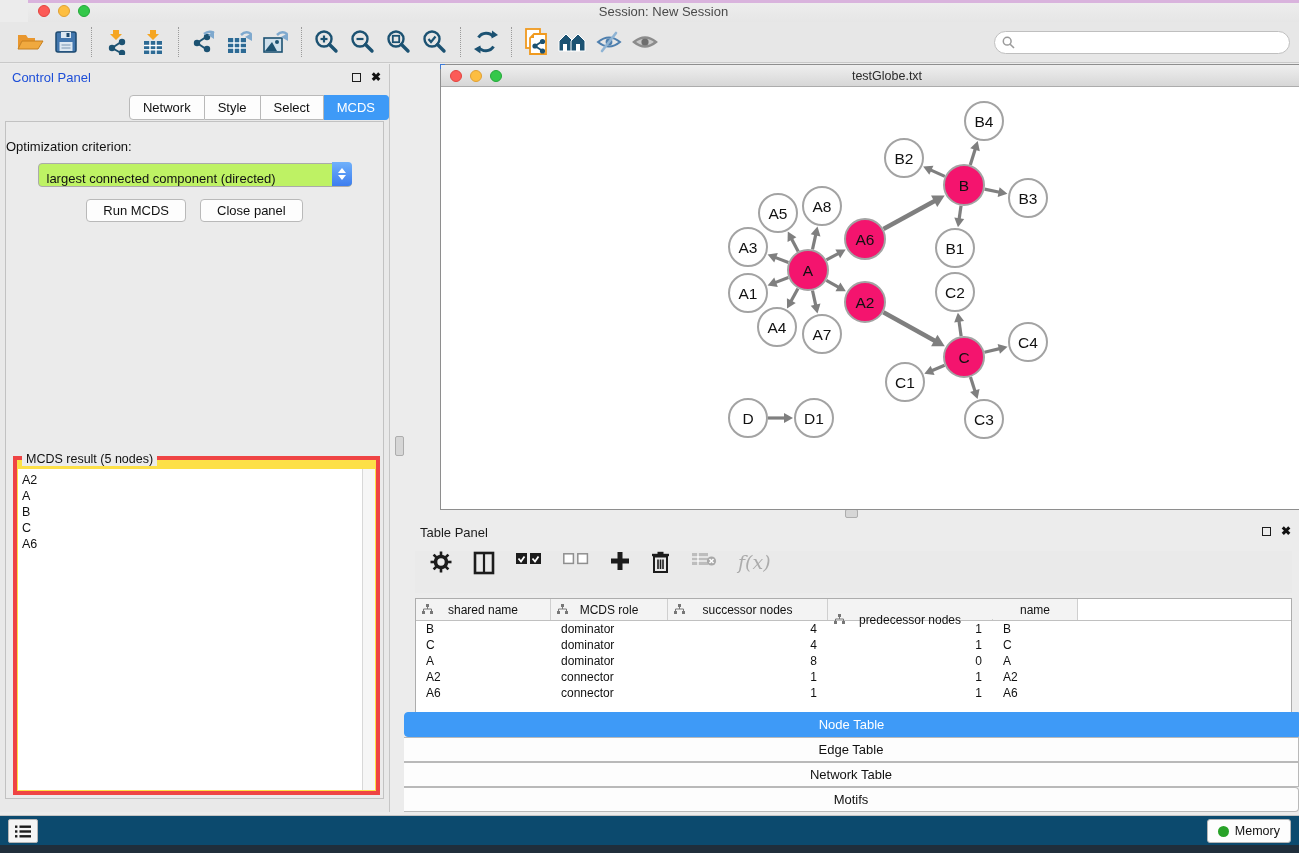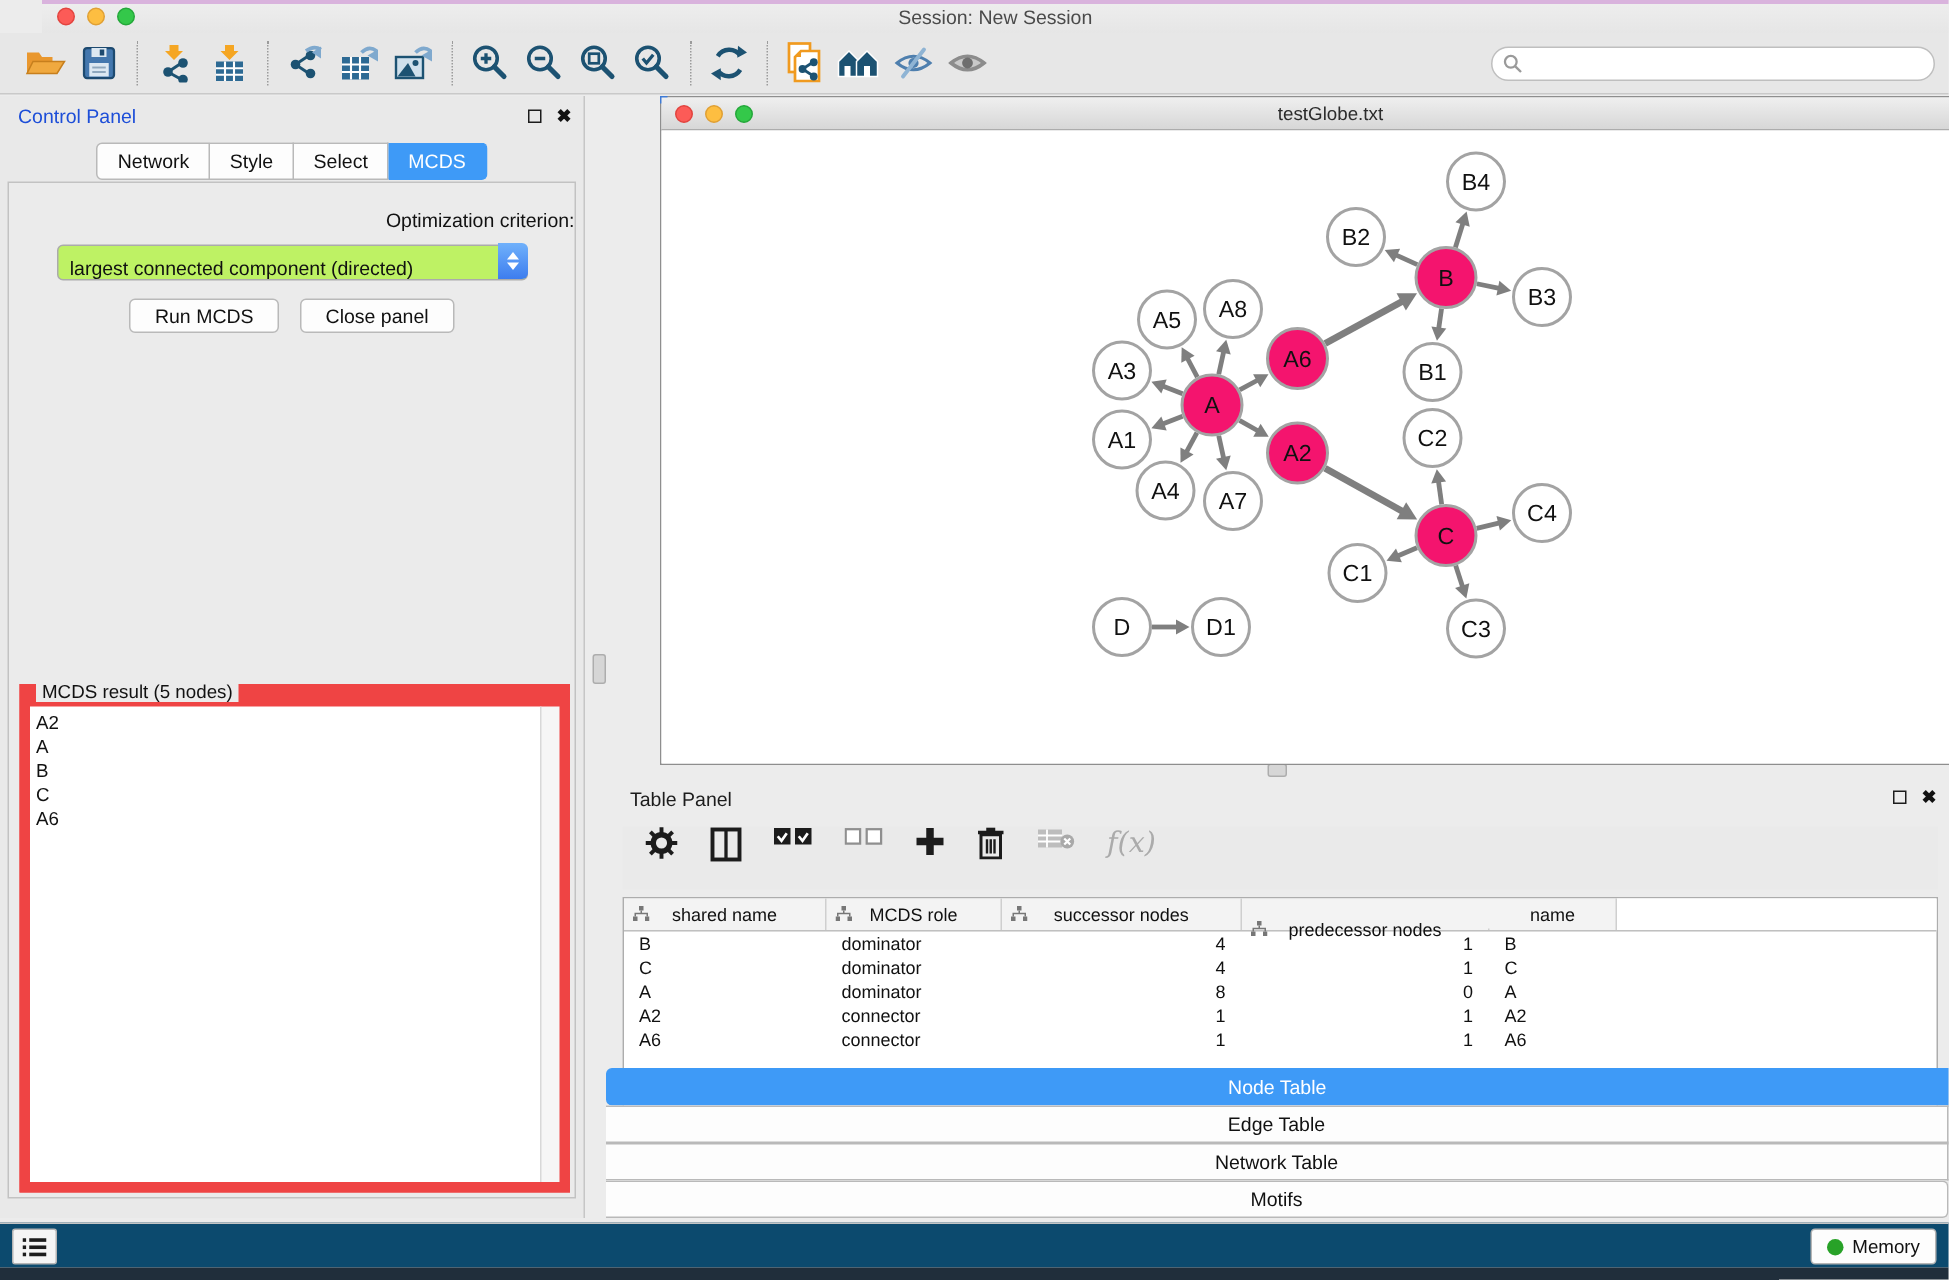--- a/index.html
+++ b/index.html
@@ -28,42 +28,42 @@
     background:#fff; border:1px solid #BFBFBF; border-radius:12px;
     display:flex; align-items:center; padding-left:7px; }
 
   
   .control-panel { position:absolute; left:0; top:64px; width:390px; height:748px;
     background:#E9E9E9; border-right:1px solid #C6C6C6; }
   .cp-header { position:absolute; top:6px; left:12px; font-size:13px; color:#1d4ed8; }
   .panel-icons { position:absolute; top:7px; right:8px; display:flex; gap:10px; align-items:center; }
   .float-ic { width:9px; height:9px; border:1.6px solid #1c1c1c; display:inline-block; }
   .close-ic { font-size:12px; font-weight:bold; color:#111; line-height:1; }
-  .cp-tabs { position:absolute; top:31px; left:0; right:0; display:flex; justify-content:center; }
+  .cp-tabs { position:absolute; top:31px; left:0; right:0; display:flex; justify-content:flex-end; }
   .tabbtn { font-size:13px; padding:4px 13px; background:#FDFDFD; color:#111;
     border:1px solid #B9B9B9; border-left:none; }
   .tabbtn:first-child { border-left:1px solid #B9B9B9; border-radius:4px 0 0 4px; }
   .tabbtn:last-child { border-radius:0 4px 4px 0; }
   .tabbtn.active { background:#3E9AF7; border-color:#3E9AF7; color:#fff; }
   .cp-content { position:absolute; left:5px; right:5px; top:57px; bottom:13px;
     border:1px solid #C2C2C2; background:#EBEBEB; }
-  .opt-label { margin-top:17px; text-align:right; font-size:13px; color:#111; }
+  .opt-label { margin-top:17px; text-align:left; font-size:13px; color:#111; }
   .selectbox { margin:9px auto 0; width:314px; height:24px; background:#bef264;
     border:1px solid #ABABAB; border-radius:4px; display:flex; align-items:flex-end; position:relative; }
   .selectbox .sel-text { flex:1; font-size:13px; color:#111; padding-left:8px; white-space:nowrap; }
   .sel-stepper { width:20px; height:24px; margin-right:-1px; border-radius:0 4px 4px 0;
     background:linear-gradient(#70B1FB,#3D7DEF); display:flex; flex-direction:column;
     align-items:center; justify-content:center; gap:2px; }
   .chev-up { width:0;height:0;border-left:4px solid transparent;border-right:4px solid transparent;border-bottom:5px solid #fff; }
   .chev-dn { width:0;height:0;border-left:4px solid transparent;border-right:4px solid transparent;border-top:5px solid #fff; }
   .cp-buttons { margin-top:12px; display:flex; justify-content:center; gap:14px; }
   .pushbtn { font-size:13px; padding:3px 16px; background:#FDFDFD; color:#111;
     border:1px solid #B9B9B9; border-radius:4px; }
   .result-group { position:absolute; left:7px; right:3px; top:334px; bottom:3px;
-    border:6px solid #ef4444; background:#ef4444; }
+    border:4px solid #ef4444; background:#fde047; }
   .result-legend { position:absolute; top:-8px; left:5px; background:#EBEBEB;
     padding:0 4px; font-size:12.5px; color:#111; }
   .result-list { position:absolute; left:1px; right:14px; top:9px; bottom:1px;
     background:#fff; overflow:hidden; font-size:12.5px; color:#111; padding:3px 0 0 4px; }
   .result-list div { line-height:16px; }
   .result-scroll { position:absolute; right:1px; top:9px; bottom:1px; width:13px;
     background:#F6F6F6; border-left:1px solid #D8D8D8; }
 
   
   .vgrip { position:absolute; left:395px; top:436px; width:9px; height:20px;

